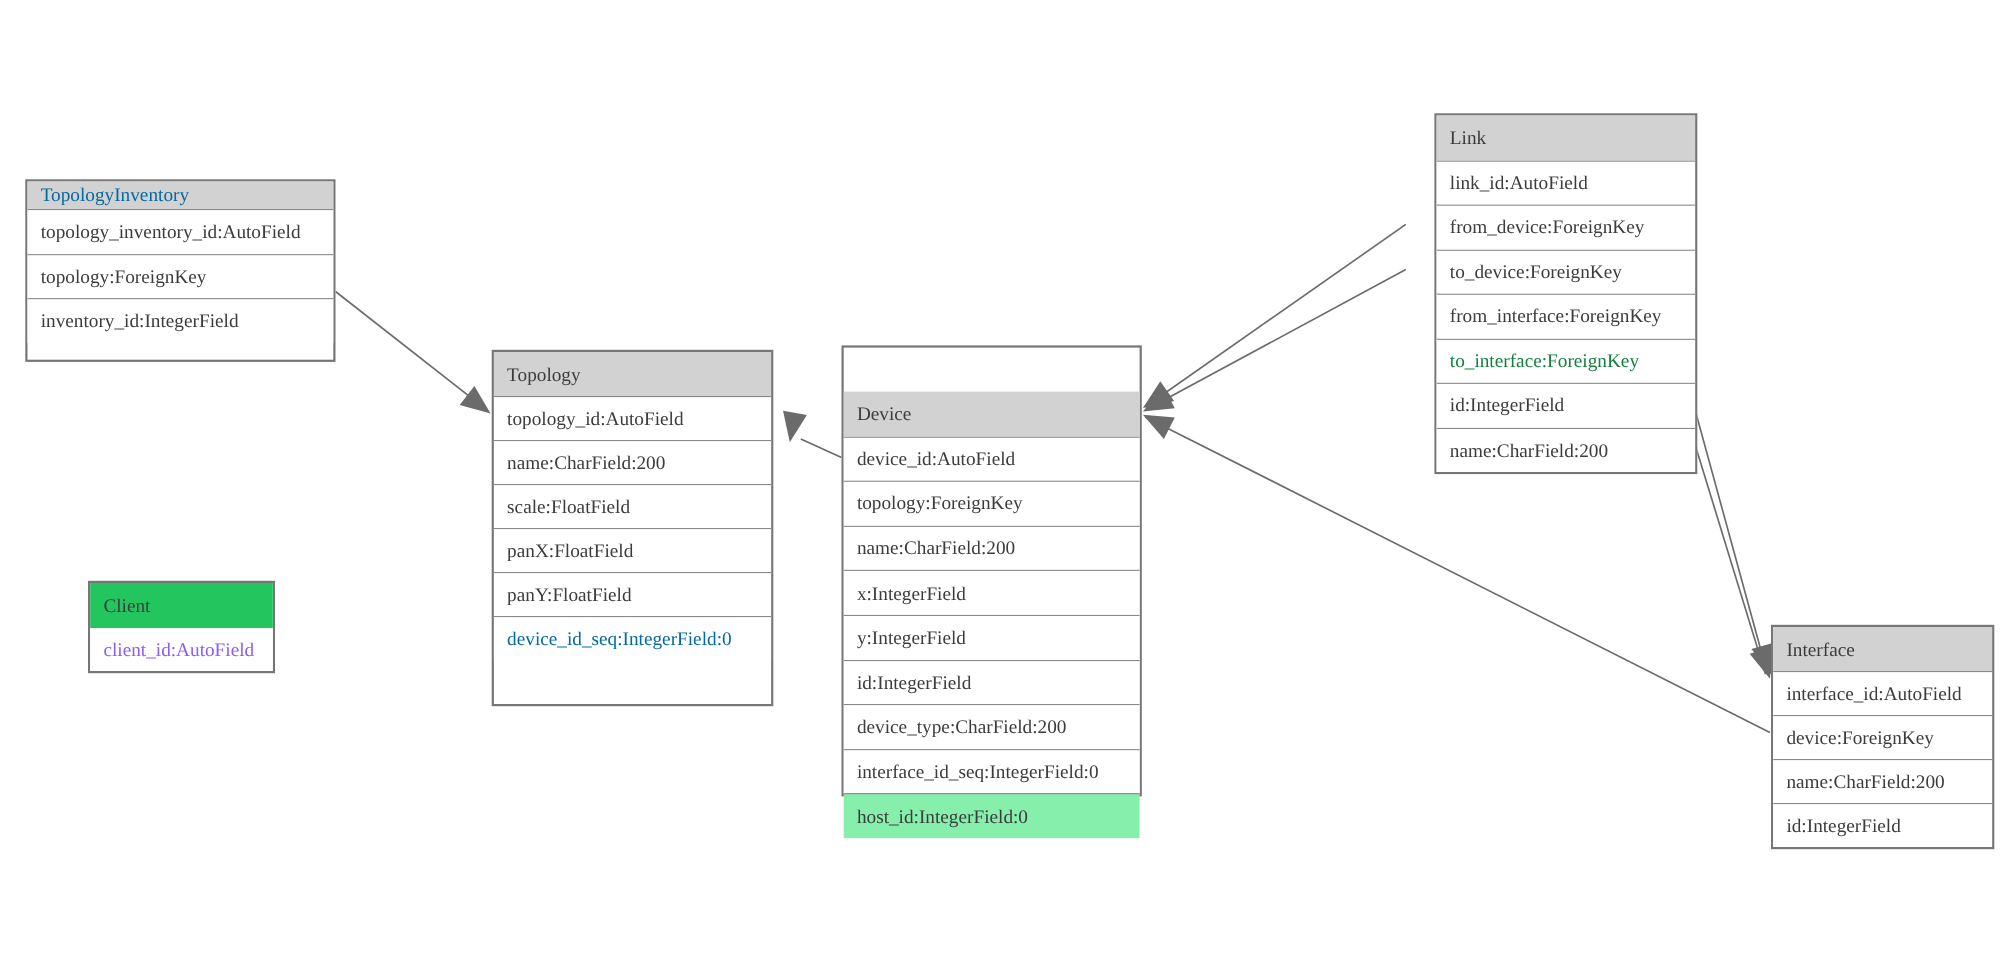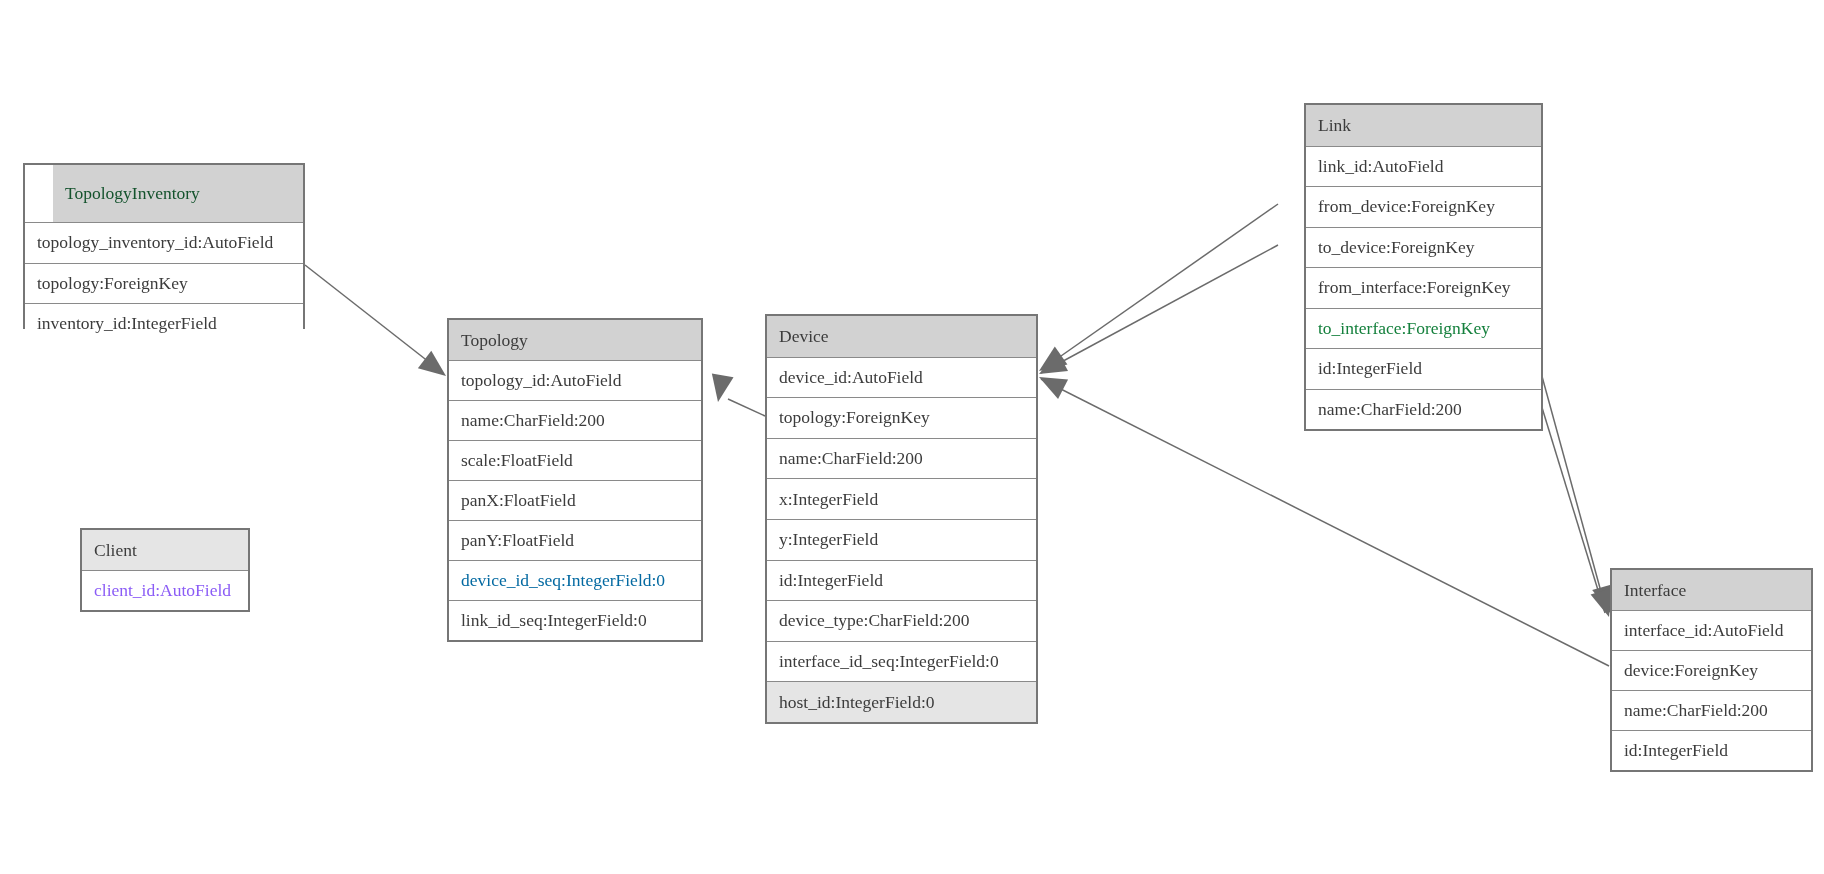--- a/index.html
+++ b/index.html
@@ -82,50 +82,49 @@
         <line x1="1517" y1="285" x2="1606" y2="610" stroke="#6b6b6b" stroke-width="1.5"></line>
         <polygon points="1610,613 1592.1846288605923,589.921599900228 1613.3844988311819,584.0423556265063" fill="#6b6b6b"></polygon>
       </g>
       <g>
         <line x1="1517" y1="326" x2="1605" y2="613" stroke="#6b6b6b" stroke-width="1.5"></line>
         <polygon points="1609,617 1590.5866116568927,594.3958603409482 1611.6253162880794,587.9636828370479" fill="#6b6b6b"></polygon>
       </g>
     </svg>
   <div id="entities">
       <div class="entity" style="left: 23px; top: 163px; width: 282px; height: 166px; border-color: rgb(118, 118, 118);">
-        <div class="entity-header" style="height: 57px; background: rgb(210, 210, 210); color: #14532d; margin-left: 28px;">TopologyInventory</div>
+        <div class="entity-header" style="height: 25px; background: rgb(210, 210, 210); color: #0369a1;">TopologyInventory</div>
         <div class="entity-row" style="height: 40.5px; background: rgb(255, 255, 255); color: rgb(60, 60, 60); border-top-color: rgb(138, 138, 138);">topology_inventory_id:AutoField</div>
         <div class="entity-row" style="height: 40.5px; background: rgb(255, 255, 255); color: rgb(60, 60, 60); border-top-color: rgb(138, 138, 138);">topology:ForeignKey</div>
         <div class="entity-row" style="height: 40.5px; background: rgb(255, 255, 255); color: rgb(60, 60, 60); border-top-color: rgb(138, 138, 138);">inventory_id:IntegerField</div>
       </div>
       <div class="entity" style="left: 447px; top: 318px; width: 256px; height: 324px; border-color: rgb(118, 118, 118);">
         <div class="entity-header" style="height: 40px; background: rgb(210, 210, 210); color: rgb(60, 60, 60);">Topology</div>
         <div class="entity-row" style="height: 40px; background: rgb(255, 255, 255); color: rgb(60, 60, 60); border-top-color: rgb(138, 138, 138);">topology_id:AutoField</div>
         <div class="entity-row" style="height: 40px; background: rgb(255, 255, 255); color: rgb(60, 60, 60); border-top-color: rgb(138, 138, 138);">name:CharField:200</div>
         <div class="entity-row" style="height: 40px; background: rgb(255, 255, 255); color: rgb(60, 60, 60); border-top-color: rgb(138, 138, 138);">scale:FloatField</div>
         <div class="entity-row" style="height: 40px; background: rgb(255, 255, 255); color: rgb(60, 60, 60); border-top-color: rgb(138, 138, 138);">panX:FloatField</div>
         <div class="entity-row" style="height: 40px; background: rgb(255, 255, 255); color: rgb(60, 60, 60); border-top-color: rgb(138, 138, 138);">panY:FloatField</div>
         <div class="entity-row" style="height: 40px; background: rgb(255, 255, 255); color: #0369a1; border-top-color: rgb(138, 138, 138);">device_id_seq:IntegerField:0</div>
-        <div class="entity-row" style="height: 40px; background: rgb(255, 255, 255); color: rgb(60, 60, 60); border-top-color: rgb(138, 138, 138);">link_id_seq:IntegerField:0</div>
       </div>
       <div class="entity" style="left: 80px; top: 528px; width: 170px; height: 84px; border-color: rgb(118, 118, 118);">
-        <div class="entity-header" style="height: 40px; background: #e5e5e5; color: rgb(60, 60, 60);">Client</div>
+        <div class="entity-header" style="height: 40px; background: #22c55e; color: rgb(60, 60, 60);">Client</div>
         <div class="entity-row" style="height: 40px; background: rgb(255, 255, 255); color: #8b5cf6; border-top-color: rgb(138, 138, 138); text-align: center;">client_id:AutoField</div>
       </div>
       <div class="entity" style="left: 765px; top: 314px; width: 273px; height: 410px; border-color: rgb(118, 118, 118);">
-        <div class="entity-header" style="height: 40.6px; background: rgb(210, 210, 210); color: rgb(60, 60, 60);">Device</div>
+        <div class="entity-header" style="height: 40.6px; background: rgb(210, 210, 210); color: rgb(60, 60, 60); margin-top: 40px;">Device</div>
         <div class="entity-row" style="height: 40.6px; background: rgb(255, 255, 255); color: rgb(60, 60, 60); border-top-color: rgb(138, 138, 138);">device_id:AutoField</div>
         <div class="entity-row" style="height: 40.6px; background: rgb(255, 255, 255); color: rgb(60, 60, 60); border-top-color: rgb(138, 138, 138);">topology:ForeignKey</div>
         <div class="entity-row" style="height: 40.6px; background: rgb(255, 255, 255); color: rgb(60, 60, 60); border-top-color: rgb(138, 138, 138);">name:CharField:200</div>
         <div class="entity-row" style="height: 40.6px; background: rgb(255, 255, 255); color: rgb(60, 60, 60); border-top-color: rgb(138, 138, 138);">x:IntegerField</div>
         <div class="entity-row" style="height: 40.6px; background: rgb(255, 255, 255); color: rgb(60, 60, 60); border-top-color: rgb(138, 138, 138);">y:IntegerField</div>
         <div class="entity-row" style="height: 40.6px; background: rgb(255, 255, 255); color: rgb(60, 60, 60); border-top-color: rgb(138, 138, 138);">id:IntegerField</div>
         <div class="entity-row" style="height: 40.6px; background: rgb(255, 255, 255); color: rgb(60, 60, 60); border-top-color: rgb(138, 138, 138);">device_type:CharField:200</div>
         <div class="entity-row" style="height: 40.6px; background: rgb(255, 255, 255); color: rgb(60, 60, 60); border-top-color: rgb(138, 138, 138);">interface_id_seq:IntegerField:0</div>
-        <div class="entity-row" style="height: 40.6px; background: #e5e5e5; color: rgb(60, 60, 60); border-top-color: rgb(138, 138, 138);">host_id:IntegerField:0</div>
+        <div class="entity-row" style="height: 40.6px; background: #86efac; color: rgb(60, 60, 60); border-top-color: rgb(138, 138, 138);">host_id:IntegerField:0</div>
       </div>
       <div class="entity" style="left: 1304px; top: 103px; width: 239px; height: 328px; border-color: rgb(118, 118, 118);">
         <div class="entity-header" style="height: 40.5px; background: rgb(210, 210, 210); color: rgb(60, 60, 60);">Link</div>
         <div class="entity-row" style="height: 40.5px; background: rgb(255, 255, 255); color: rgb(60, 60, 60); border-top-color: rgb(138, 138, 138);">link_id:AutoField</div>
         <div class="entity-row" style="height: 40.5px; background: rgb(255, 255, 255); color: rgb(60, 60, 60); border-top-color: rgb(138, 138, 138);">from_device:ForeignKey</div>
         <div class="entity-row" style="height: 40.5px; background: rgb(255, 255, 255); color: rgb(60, 60, 60); border-top-color: rgb(138, 138, 138);">to_device:ForeignKey</div>
         <div class="entity-row" style="height: 40.5px; background: rgb(255, 255, 255); color: rgb(60, 60, 60); border-top-color: rgb(138, 138, 138);">from_interface:ForeignKey</div>
         <div class="entity-row" style="height: 40.5px; background: rgb(255, 255, 255); color: #15803d; border-top-color: rgb(138, 138, 138);">to_interface:ForeignKey</div>
         <div class="entity-row" style="height: 40.5px; background: rgb(255, 255, 255); color: rgb(60, 60, 60); border-top-color: rgb(138, 138, 138);">id:IntegerField</div>
         <div class="entity-row" style="height: 40.5px; background: rgb(255, 255, 255); color: rgb(60, 60, 60); border-top-color: rgb(138, 138, 138);">name:CharField:200</div>

